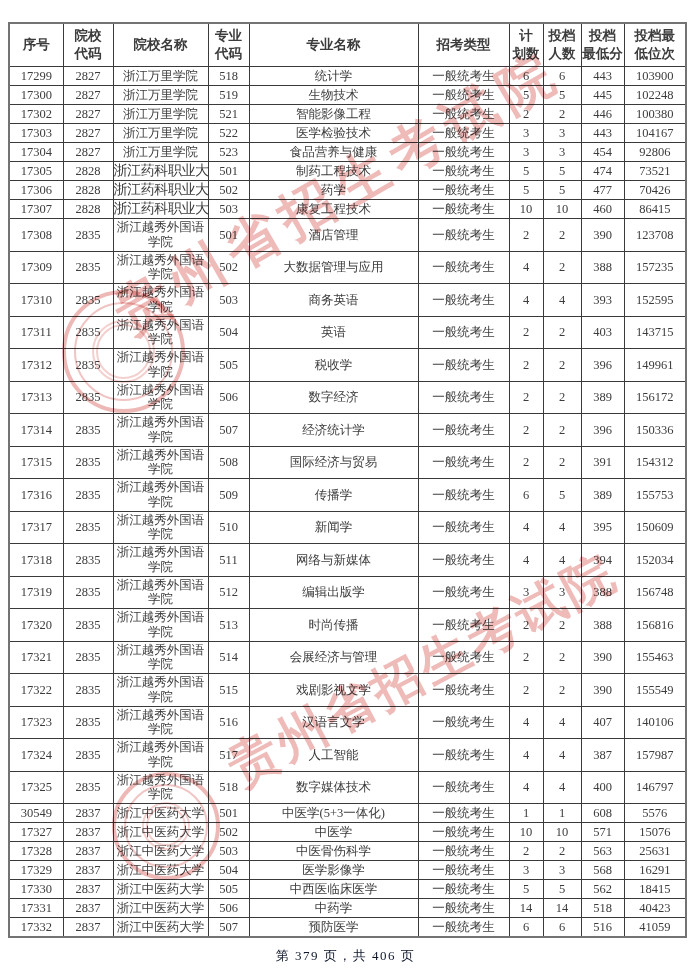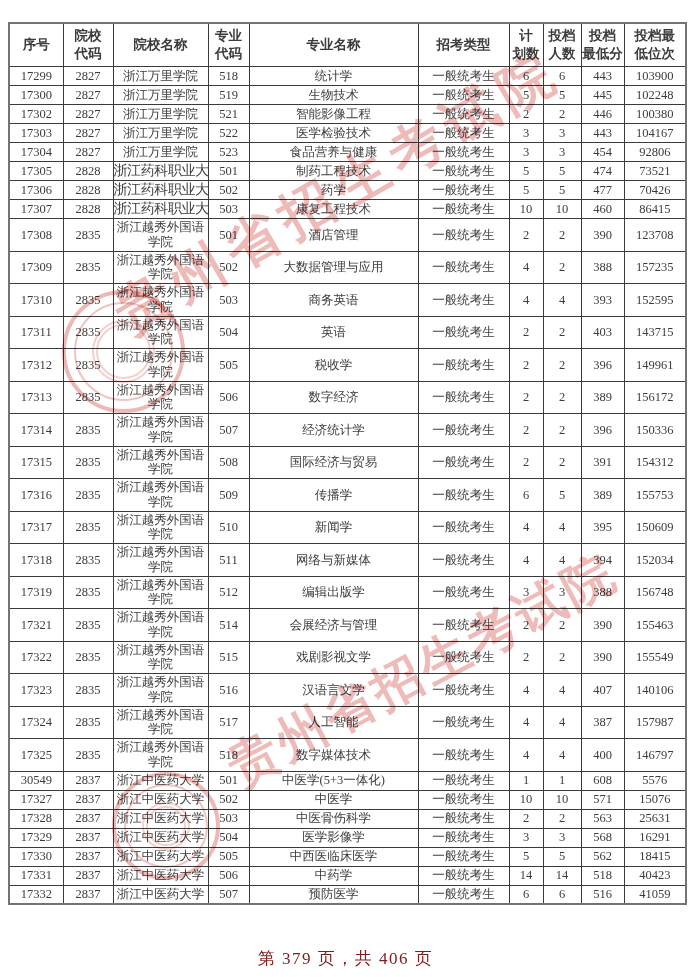--- a/index.html
+++ b/index.html
@@ -38,21 +38,21 @@
   tbody tr.tall { height:32.5px; }
   td { font-size:12.5px; line-height:1.15; white-space:nowrap; }
   td.name { font-size:12.5px;margin-left:16px; }
   tr.tall td.name { white-space:normal; }
   td.squeeze { font-size:14px; letter-spacing:-0.4px; }
 
   
   .footer {
     position:absolute; left:0; right:0; top:947px;
     text-align:center;
-    font-size:17px; color:#7f1d1d;
+    font-size:13px; color:#0f172a;
     letter-spacing:1.5px;
   }
 
   
   .wm {
     position:absolute;
     white-space:nowrap;
     pointer-events:none;
     mix-blend-mode:multiply;
     transform-origin:0 50%;
@@ -361,20 +361,32 @@
           <td class="name">浙江越秀外国语学院</td>
           <td>512</td>
           <td>编辑出版学</td>
           <td>一般统考生</td>
           <td>3</td>
           <td>3</td>
           <td>388</td>
           <td>156748</td>
         </tr>
         <tr class="tall">
+          <td>17320</td>
+          <td>2835</td>
+          <td class="name">浙江越秀外国语学院</td>
+          <td>513</td>
+          <td>时尚传播</td>
+          <td>一般统考生</td>
+          <td>2</td>
+          <td>2</td>
+          <td>388</td>
+          <td>156816</td>
+        </tr>
+        <tr class="tall">
           <td>17321</td>
           <td>2835</td>
           <td class="name">浙江越秀外国语学院</td>
           <td>514</td>
           <td>会展经济与管理</td>
           <td>一般统考生</td>
           <td>2</td>
           <td>2</td>
           <td>390</td>
           <td>155463</td>

